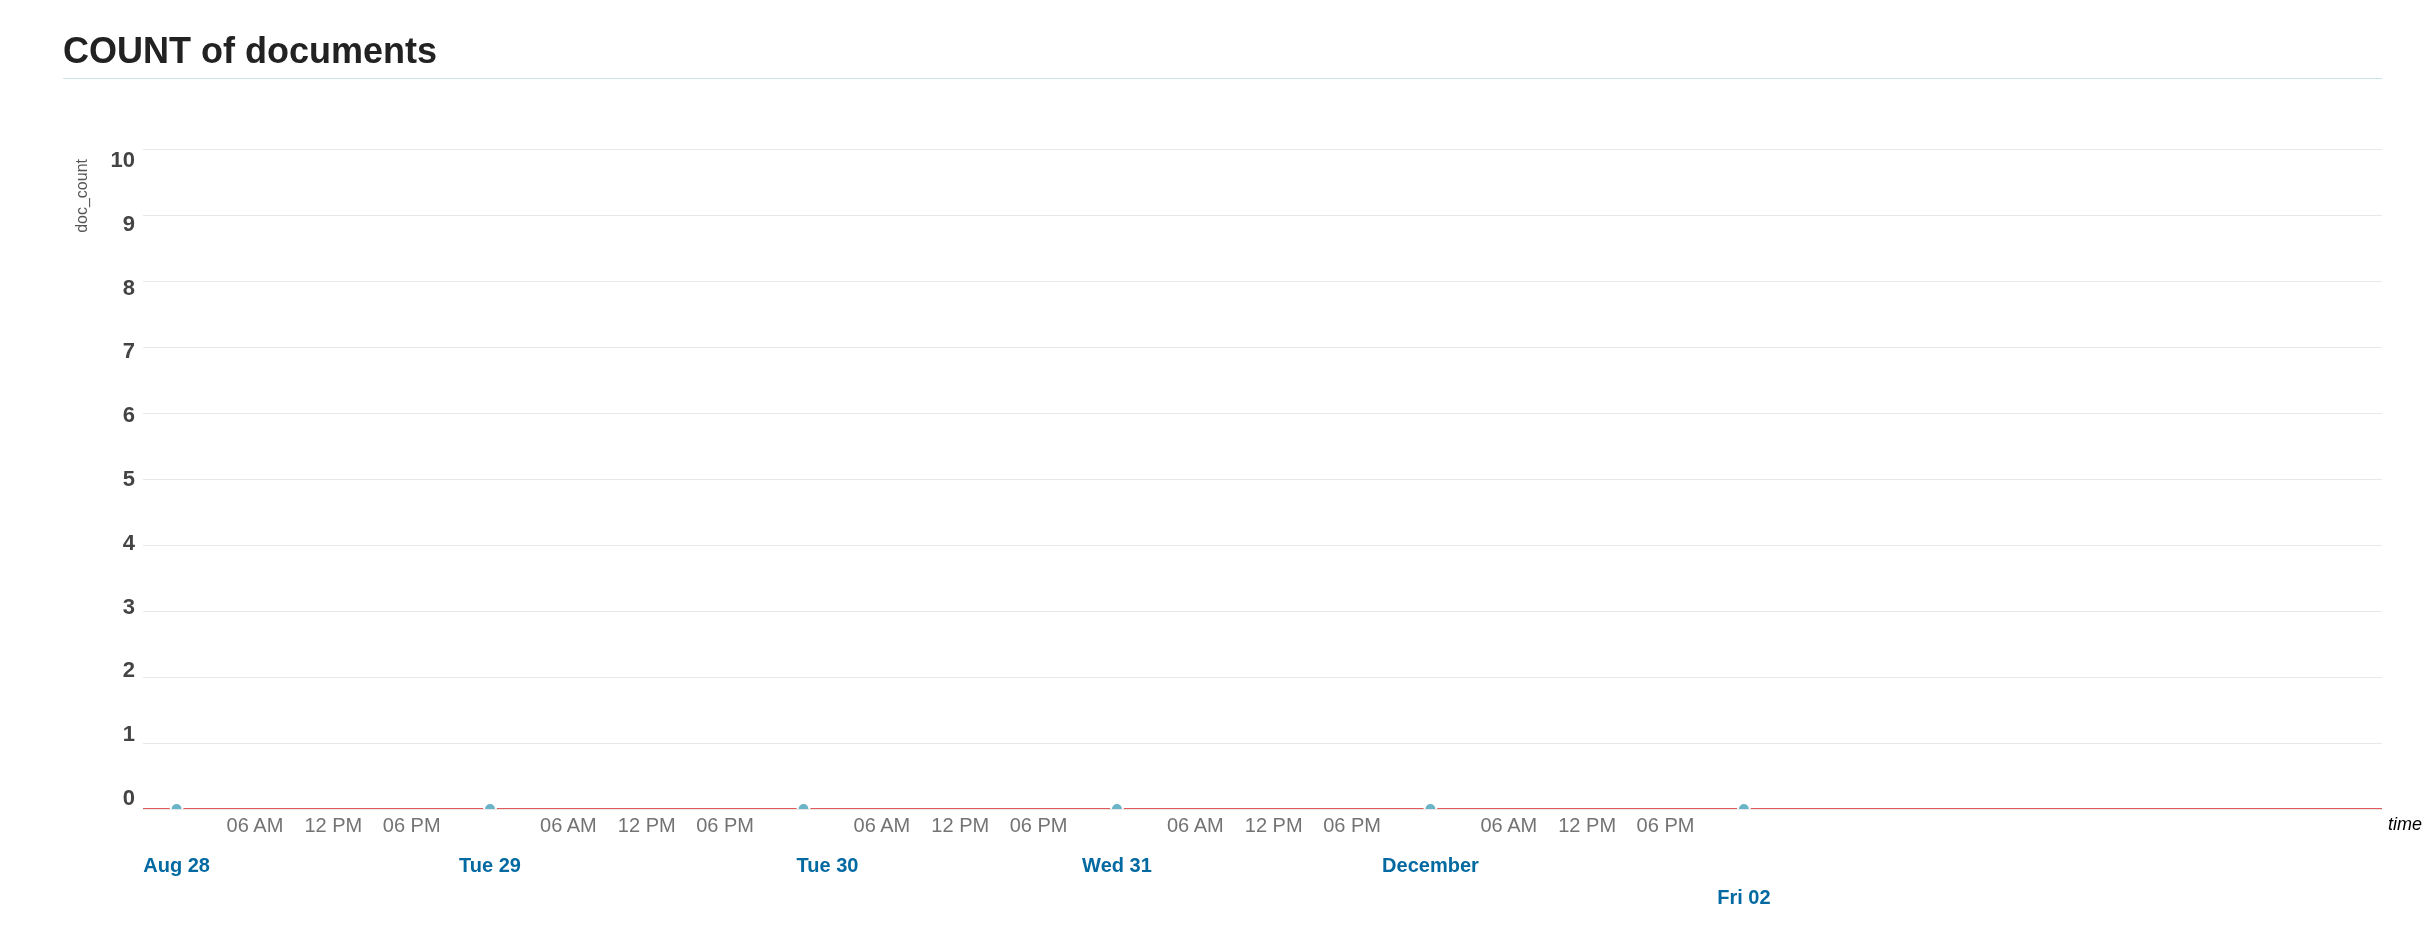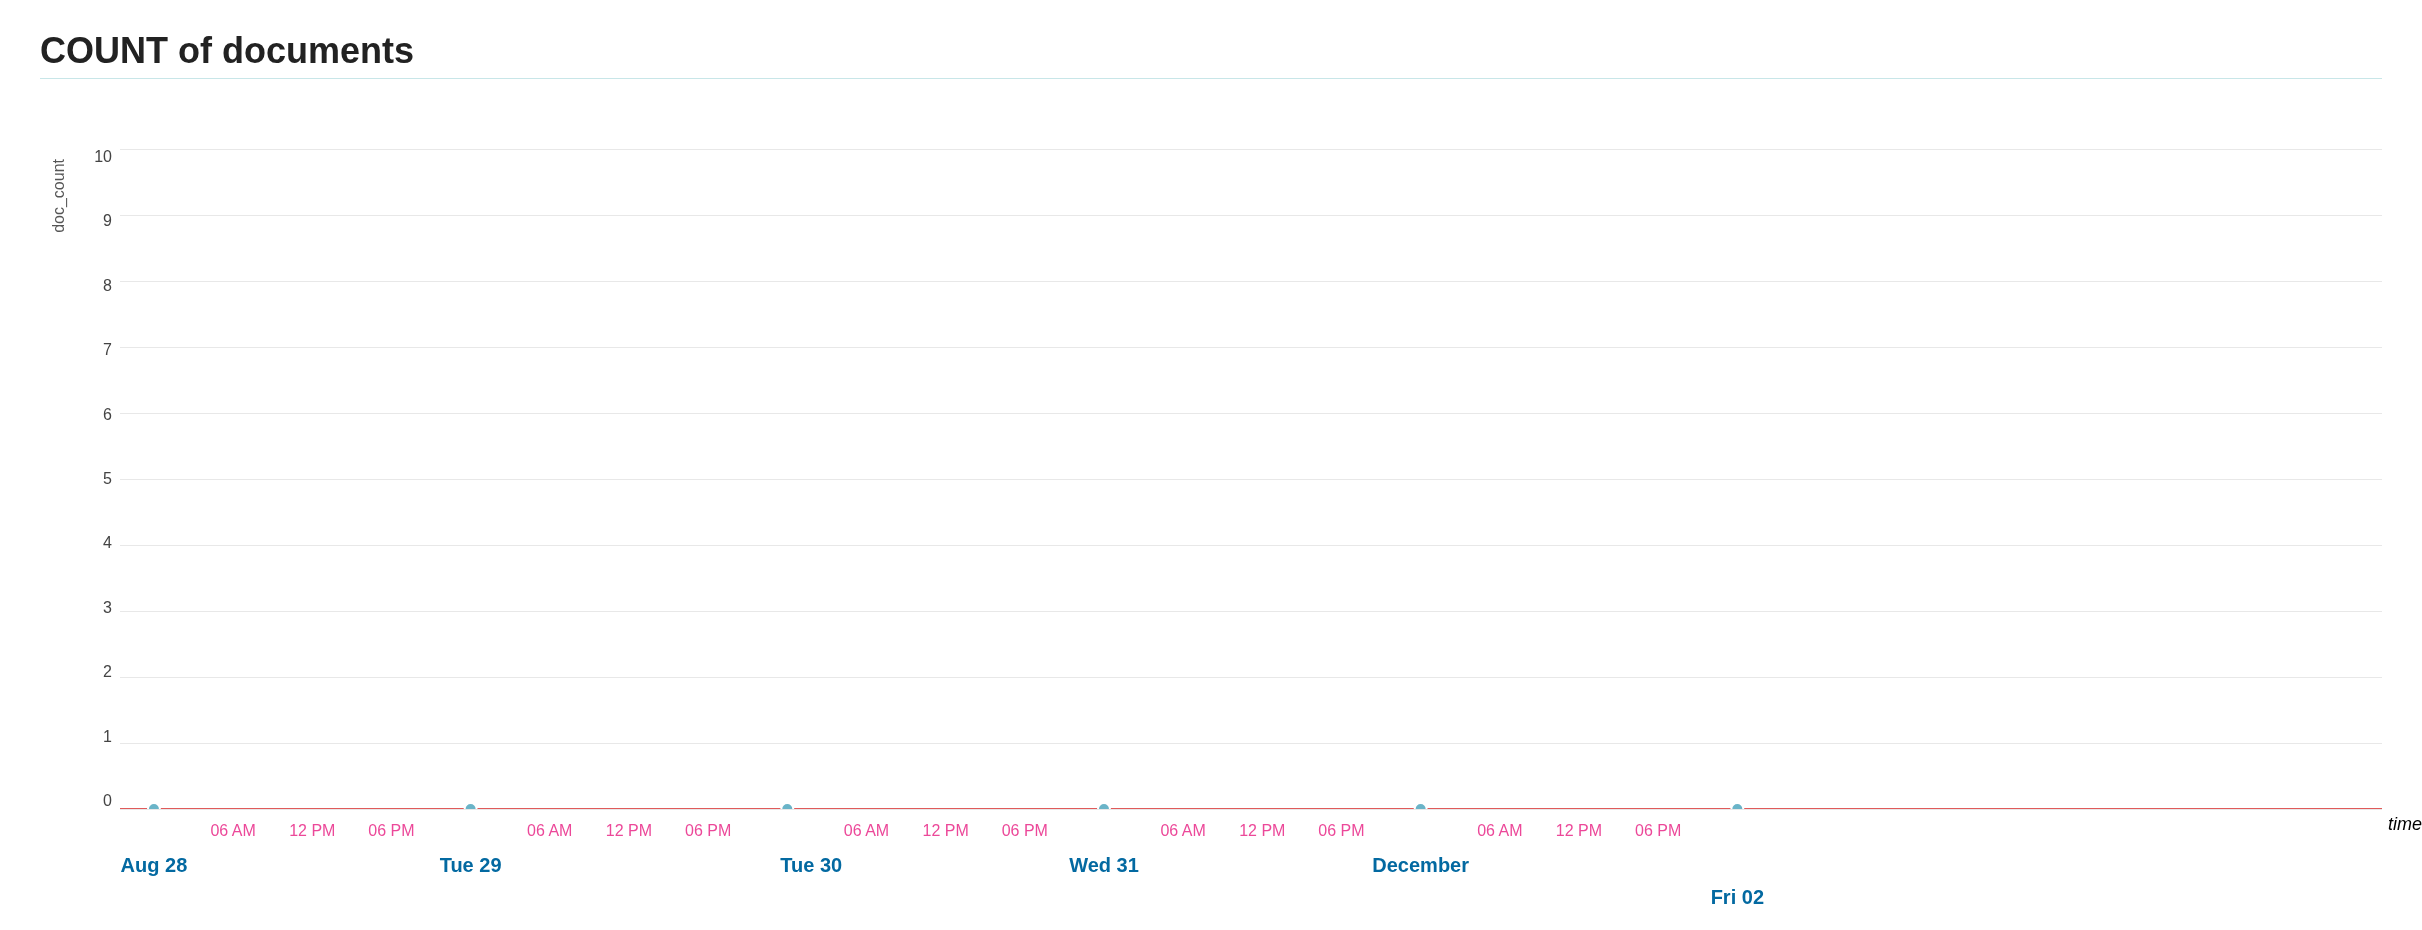--- a/index.html
+++ b/index.html
@@ -4,21 +4,21 @@
   <style>
     * { margin: 0; padding: 0; box-sizing: border-box; }
     body {
       font-family: Arial, sans-serif;
       background: #fff;
       width: 2422px;
       height: 930px;
       overflow: hidden;
     }
     .container {
-      padding: 30px 40px 0 40px;
+      padding: 30px 40px 0 63px;
       width: 100%;
       height: 100%;
     }
     .title {
       font-size: 36px;
       font-weight: bold;
       color: #222;
       margin-bottom: 6px;
     }
     .subtitle {
@@ -58,23 +58,24 @@
     .y-ticks {
       display: flex;
       flex-direction: column-reverse;
       height: 660px;
       margin-top: 40px;
       justify-content: space-between;
       align-items: flex-end;
       padding-right: 8px;
     }
     .y-tick {
-      font-size: 16px;
+      font-size: 22px;
       color: #444;
       line-height: 1;
+      font-weight: bold;
     }
     .chart-body {
       flex: 1;
       position: relative;
       margin-top: 40px;
     }
     .grid-lines {
       position: absolute;
       top: 0;
       left: 0;
@@ -110,23 +111,23 @@
       transform: translateX(-50%);
       white-space: nowrap;
     }
     .x-label.day-label {
       font-size: 20px;
       font-weight: bold;
       color: #0369a1;
       top: 40px;
     }
     .x-label.time-label {
-      font-size: 16px;
-      color: #ec4899;
-      top: 8px;
+      font-size: 20px;
+      color: #737373;
+      top: 0px;
     }
     .time-label-right {
       position: absolute;
       right: -40px;
       top: 665px;
       font-size: 18px;
       color: #000000;
       font-style: italic;
     }
   </style>

